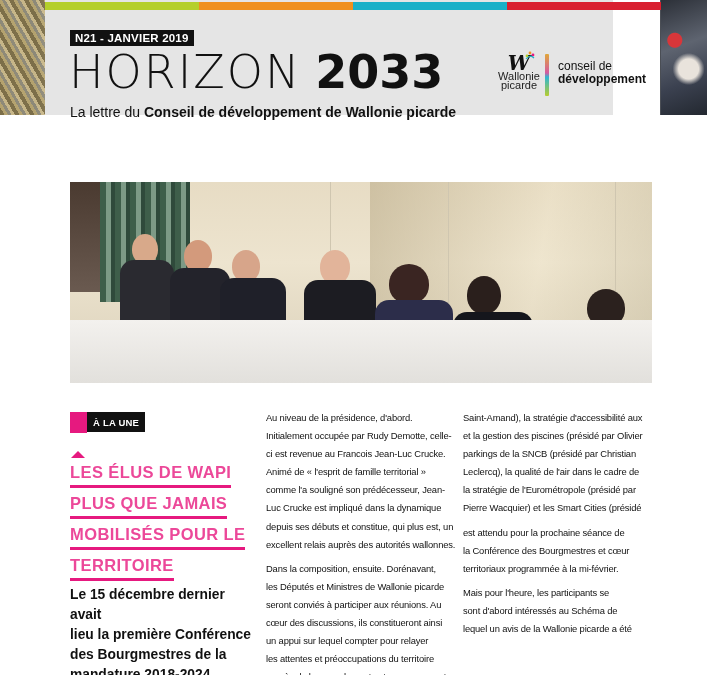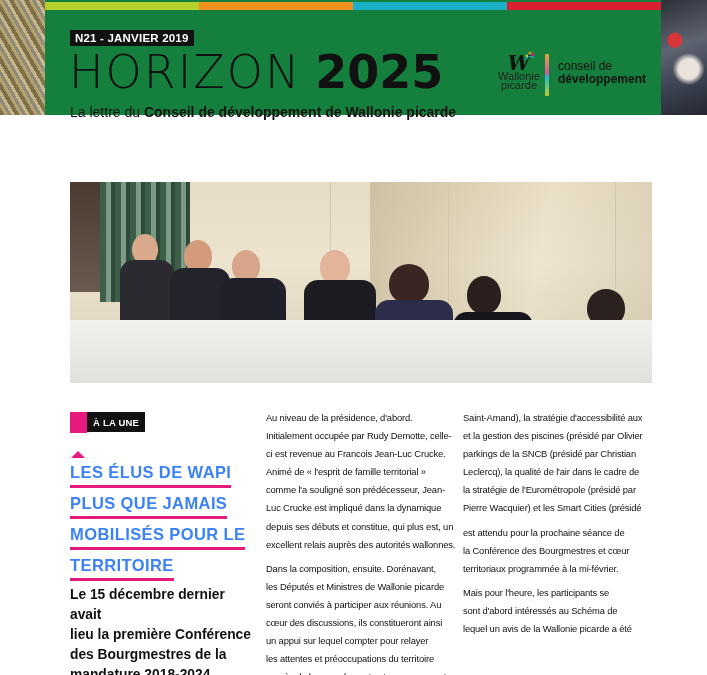--- a/index.html
+++ b/index.html
@@ -8,21 +8,21 @@
   
   .bg-strip { position:absolute; left:0; top:0; width:707px; height:115px; overflow:hidden;
     background: linear-gradient(90deg, #8a7a55 0%, #a89a6a 3%, #6e6a55 5%, #ffffff 6.3%, #ffffff 93.3%, #4a4e55 93.4%, #7a6a66 96%, #c04040 97.5%, #3a3f48 100%); }
   .bg-left { position:absolute; left:0; top:0; width:45px; height:115px;
     background: repeating-linear-gradient(60deg, #7c6e48 0 4px, #b6a470 4px 7px, #8e8a7a 7px 10px, #c9b88a 10px 13px); opacity:.95; }
   .bg-right { position:absolute; left:661px; top:0; width:46px; height:115px;
     background: radial-gradient(circle at 30% 35%, #d8363a 0 7px, transparent 8px),
                 radial-gradient(circle at 60% 60%, #e9e3dc 0 10px, transparent 16px),
                 linear-gradient(160deg, #2c3038 0%, #5e6470 40%, #3b4150 70%, #232830 100%); }
 
-  .header-panel { position:absolute; left:45px; top:0; width:616px; height:115px; background:#15803d; }
+  .header-panel { position:absolute; left:45px; top:0; width:568px; height:115px; background:#e5e5e5; }
   .color-bar { position:absolute; left:0; top:2px; width:616px; height:8px; display:flex; }
   .color-bar span { flex:1; display:block; }
 
   .issue-badge { position:absolute; left:25px; top:30px; background:#111; color:#fff; font-weight:bold; font-size:11.5px; padding:2px 5px 2px 5px; letter-spacing:.2px; }
   .masthead { position:absolute; left:24px; top:49px; font-size:46px; line-height:46px; letter-spacing:1px; white-space:nowrap; }
   .masthead .light { font-weight:normal; color:#111; -webkit-text-stroke:0; font-family:"DejaVu Sans", sans-serif; font-weight:200; letter-spacing:2px; }
   .masthead .bold { font-weight:bold; font-family:"DejaVu Sans", sans-serif; letter-spacing:0px; }
   .tagline { position:absolute; left:25px; top:104px; font-size:14px; white-space:nowrap; }
   .tagline b { font-weight:bold; }
 
@@ -46,21 +46,21 @@
   .person { position:absolute; }
   .person .head { position:absolute; border-radius:50% 50% 46% 46%; }
   .person .body { position:absolute; border-radius:14px 14px 0 0; }
 
   
   .kicker { position:absolute; left:70px; top:412px; display:flex; height:20px; }
   .kicker .pink { width:17px; height:21px; background:#e6197f; }
   .kicker .label { background:#111; color:#fff; font-size:9.5px; font-weight:bold; padding:0 6px; line-height:21px; letter-spacing:.2px; }
   .triangle { position:absolute; left:71px; top:451px; width:0; height:0; border-left:7px solid transparent; border-right:7px solid transparent; border-bottom:7px solid #e6197f; }
   .headline { position:absolute; left:70px; top:462px; width:185px; }
-  .headline .hl { display:block; font-weight:bold; font-size:16.5px; line-height:21px; letter-spacing:.4px; color:#3b82f6; padding-bottom:2px; border-bottom:3px solid #e6197f; margin-bottom:5px; width:max-content; }
+  .headline .hl { display:block; font-weight:bold; font-size:16.5px; line-height:21px; letter-spacing:.4px; color:#ec4899; padding-bottom:2px; border-bottom:3px solid #e6197f; margin-bottom:5px; width:max-content; }
 
   .lead { position:absolute; left:70px; top:585px; width:185px; font-size:13.8px; line-height:20px; font-weight:bold; color:#111; }
 
   .col { position:absolute; top:409px; width:190px; font-size:9.4px; line-height:18.1px; color:#111; font-family:"Liberation Sans Narrow","Liberation Sans", sans-serif; }
   .col p { margin:0 0 6px 0; }
   .col2 { left:266px; }
   .col3 { left:463px; }
   .col .line { display:block; white-space:nowrap; letter-spacing:-.15px; }
 </style>
 </head>
@@ -76,21 +76,21 @@
     <span style="background:#b5cf2b"></span>
     <span style="background:#f0901e"></span>
     <span style="background:#1ab0c8"></span>
     <span style="background:#d92030"></span>
   </div>
 
   <div class="issue-badge">N21 - JANVIER 2019</div>
 
   <div class="masthead">
     <span class="light">HORIZON</span>
-    <span class="bold">2025</span>
+    <span class="bold">2033</span>
   </div>
 
   <div class="tagline">
     <span>La lettre du </span><b>Conseil de développement de Wallonie picarde</b>
   </div>
 
   <div class="logo-wapi">
     <svg class="dots" viewBox="0 0 12 10">
       <circle cx="3" cy="6" r="1.4" fill="#b5cf2b"></circle>
       <circle cx="6" cy="3" r="1.4" fill="#f0901e"></circle>

